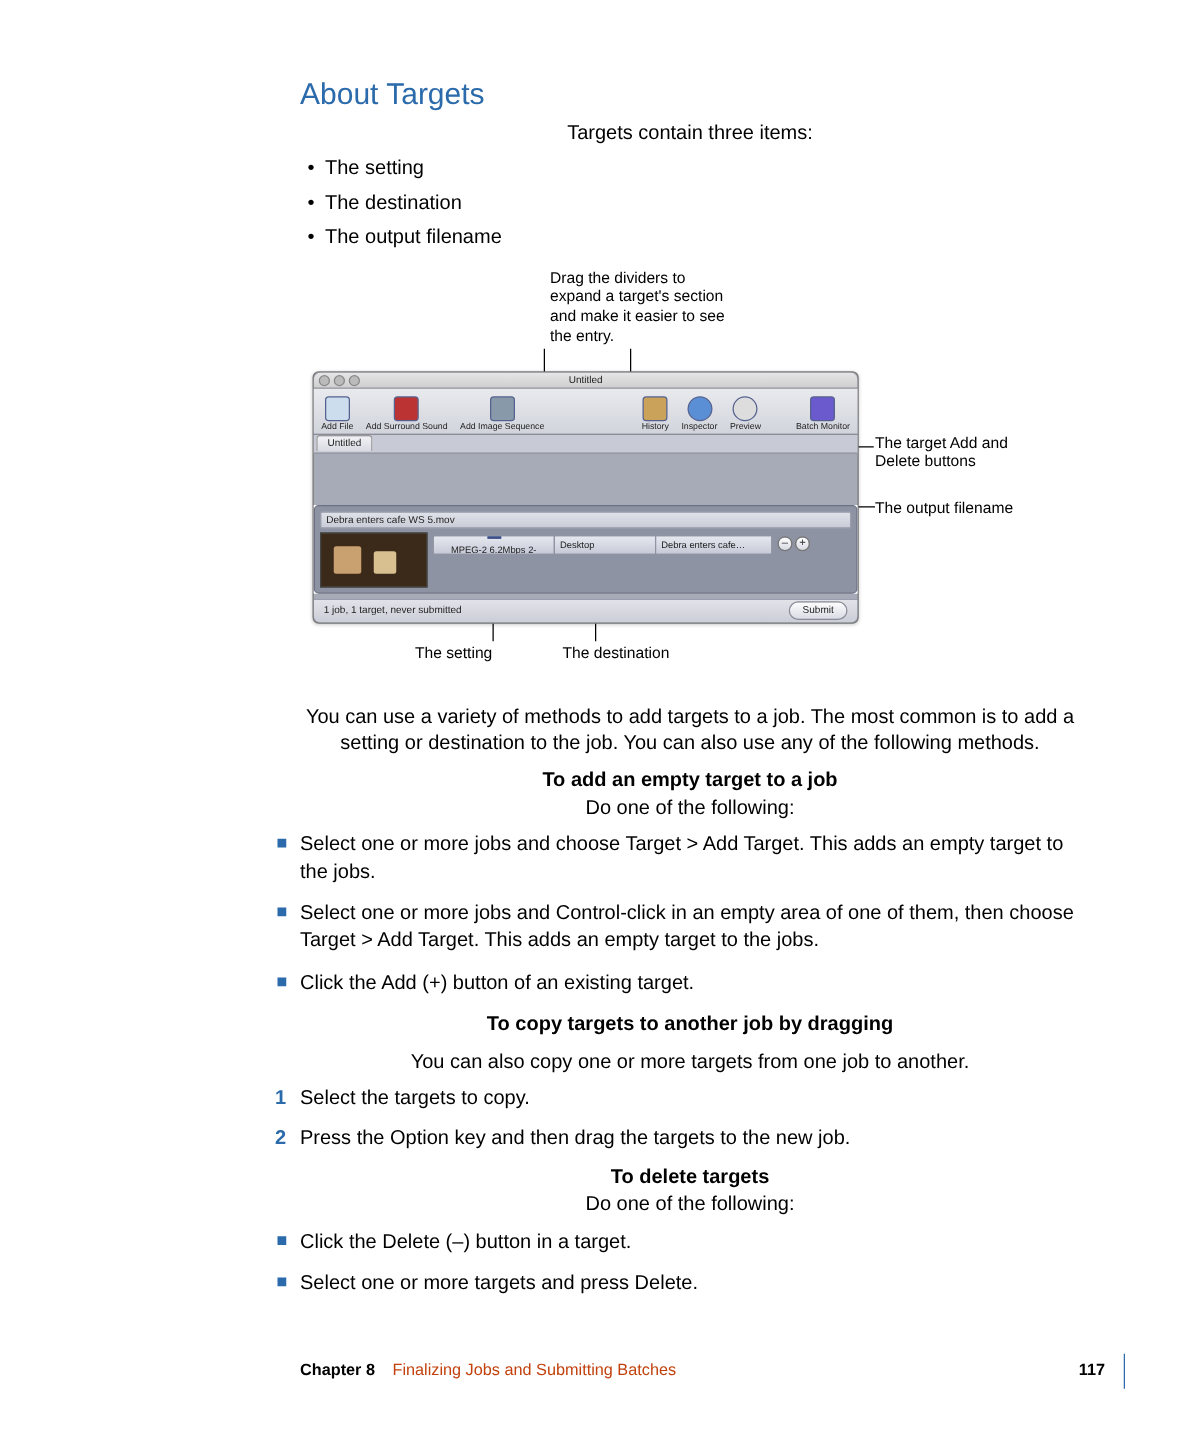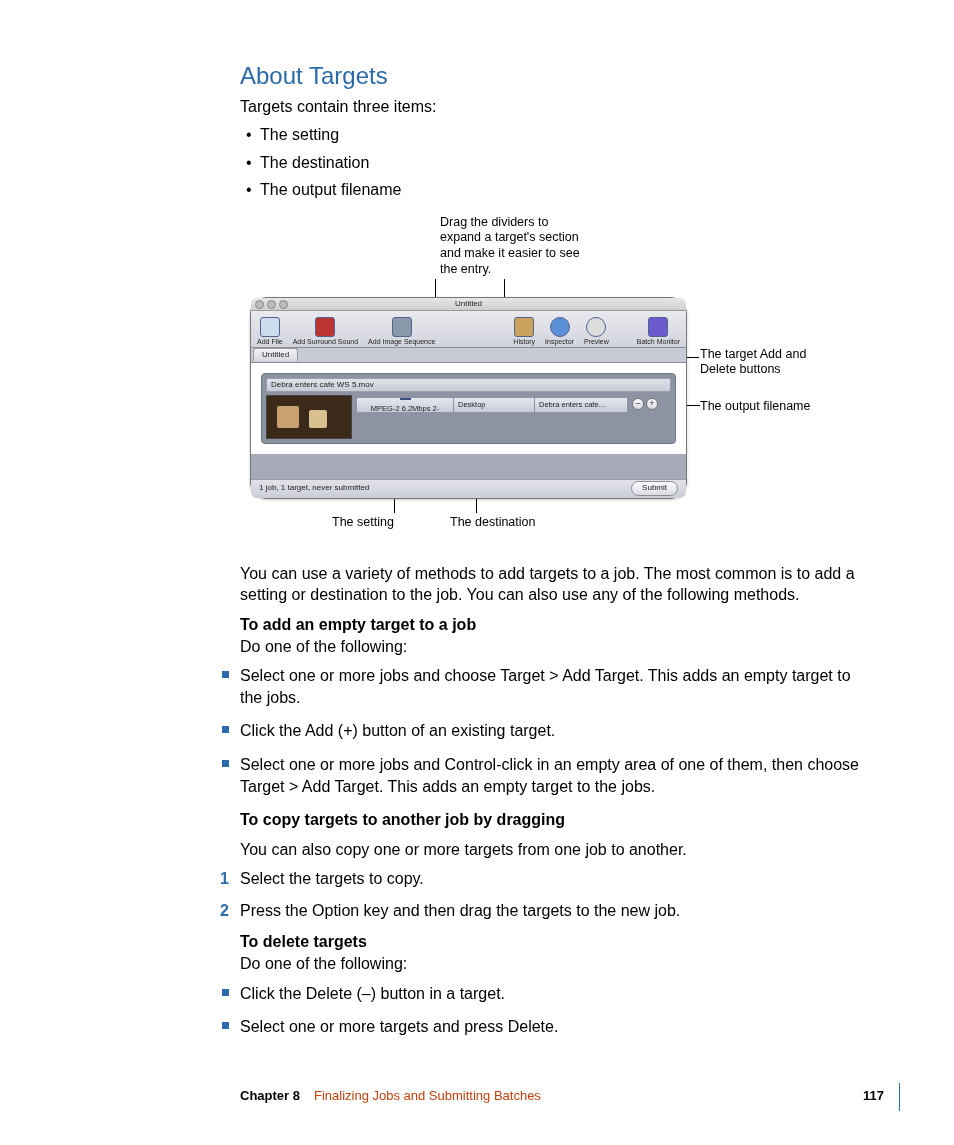--- a/index.html
+++ b/index.html
@@ -19,21 +19,21 @@
   }
   .content {
     margin-left: 140px;
   }
   h2.section-title {
     color: #2b6aab;
     font-weight: 500;
     font-size: 24px;
     margin: 0 0 4px 0;
   }
-  p { margin: 0 0 6px 0; }
+  p { margin: 0 0 6px 0; text-align: center; }
   ul.dot-list {
     list-style: none;
     padding: 0;
     margin: 6px 0 12px 0;
   }
   ul.dot-list li {
     padding-left: 20px;
     position: relative;
     margin-bottom: 6px;
   }
@@ -61,21 +61,21 @@
 
   
   .app-window {
     position: absolute;
     left: 20px;
     top: 78px;
     width: 435px;
     height: 200px;
     background: #a7abb8;
     border: 1px solid #777;
-    border-radius: 17px;
+    border-radius: 5px;
     box-shadow: 0 1px 3px rgba(0,0,0,.2);
     font-size: 8px;
     color: #222;
   }
   .titlebar {
     height: 12px;
     background: linear-gradient(#e6e6e6,#cfcfcf);
     border-bottom: 1px solid #999;
     border-radius: 6px 6px 0 0;
     position: relative;
@@ -125,21 +125,21 @@
     border: 1px solid #999;
     border-bottom: none;
     border-radius: 3px 3px 0 0;
     padding: 0 8px;
     height: 12px;
     line-height: 12px;
     margin-left: 2px;
   }
   .workarea {
     background: #ffffff;
-    padding: 10px;
+    margin-top: 41px;
   }
   .job {
     background: #8e93a3;
     border: 1px solid #6d7283;
     border-radius: 4px;
     padding: 4px;
   }
   .job-header {
     background: linear-gradient(#e0e2e9,#c9ccd7);
     border: 1px solid #9a9eac;
@@ -361,22 +361,22 @@
       </div>
     </div>
 
     <p class="para">You can use a variety of methods to add targets to a job. The most common is to add a setting or destination to the job. You can also use any of the following methods.</p>
 
     <p class="para"><span class="bold">To add an empty target to a job</span><br>
       <span>Do one of the following:</span></p>
 
     <ul class="square-list">
       <li>Select one or more jobs and choose Target &gt; Add Target. This adds an empty target to the jobs.</li>
+      <li>Select one or more jobs and Control-click in an empty area of one of them, then choose Target &gt; Add Target. This adds an empty target to the jobs.</li>
       <li>Click the Add (+) button of an existing target.</li>
-      <li>Select one or more jobs and Control-click in an empty area of one of them, then choose Target &gt; Add Target. This adds an empty target to the jobs.</li>
     </ul>
 
     <p class="para bold">To copy targets to another job by dragging</p>
 
     <p class="para">You can also copy one or more targets from one job to another.</p>
     <ol class="num-list">
       <li>Select the targets to copy.</li>
       <li>Press the Option key and then drag the targets to the new job.</li>
     </ol>
 

